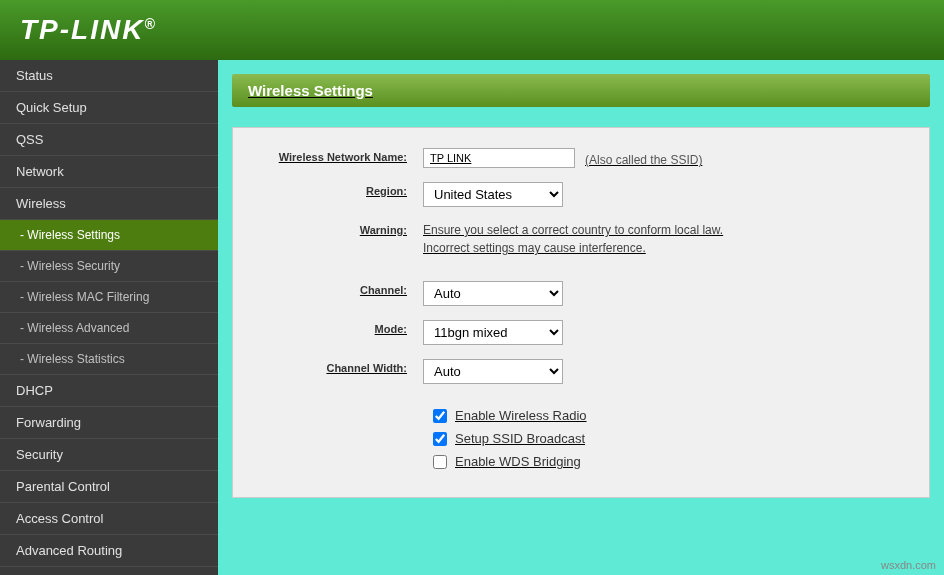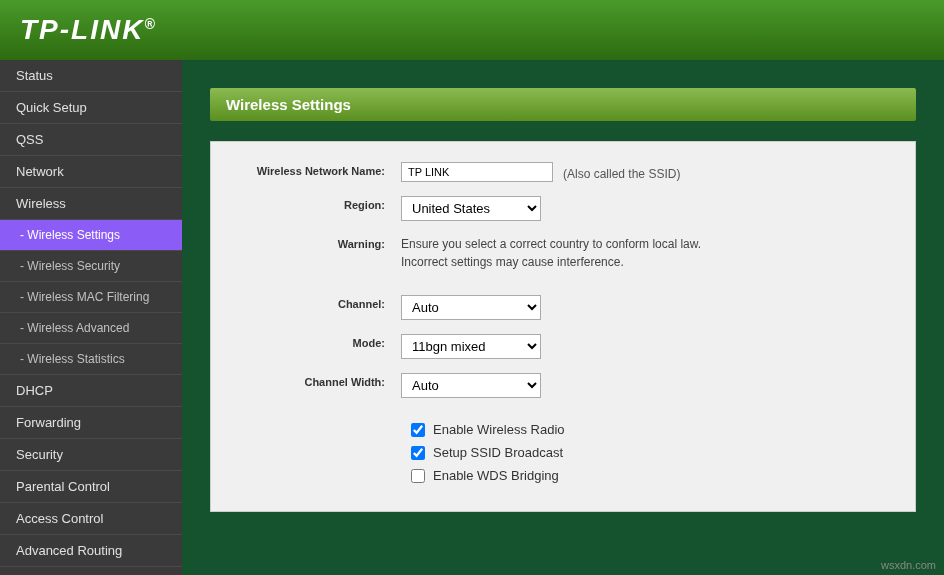--- a/index.html
+++ b/index.html
@@ -24,42 +24,43 @@
     #logo span { color: #fff; }
 
     
     #layout {
       display: flex;
       height: 515px;
     }
 
     
     #sidebar {
-      width: 182px;
+      width: 218px;
       background: #3a3a3a;
       flex-shrink: 0;
       overflow-y: auto;
     }
     .sidebar-item {
       padding: 8px 16px;
       color: #e0e0e0;
       cursor: pointer;
       border-bottom: 1px solid #4a4a4a;
       font-size: 13px;
     }
     .sidebar-item.active { background: #5aaa20; color: white; }
     .sidebar-item.sub { padding-left: 20px; color: #c0c0c0; font-size: 12px; }
-    .sidebar-item.sub.active { background: #8b5cf6; color: white; }
+    .sidebar-item.sub.active { background: #4d7c0f; color: white; }
 
     
     #main {
       flex: 1;
-      background: #14532d;
-      padding: 28px;
+      background: #5eead4;
+      padding: 14px;
       overflow-y: auto;
+      text-decoration: underline;
     }
 
     
     .section-header {
       background: linear-gradient(to bottom, #8aba50, #5a9020);
       color: white;
       padding: 8px 16px;
       font-size: 15px;
       font-weight: bold;
       margin-bottom: 20px;

